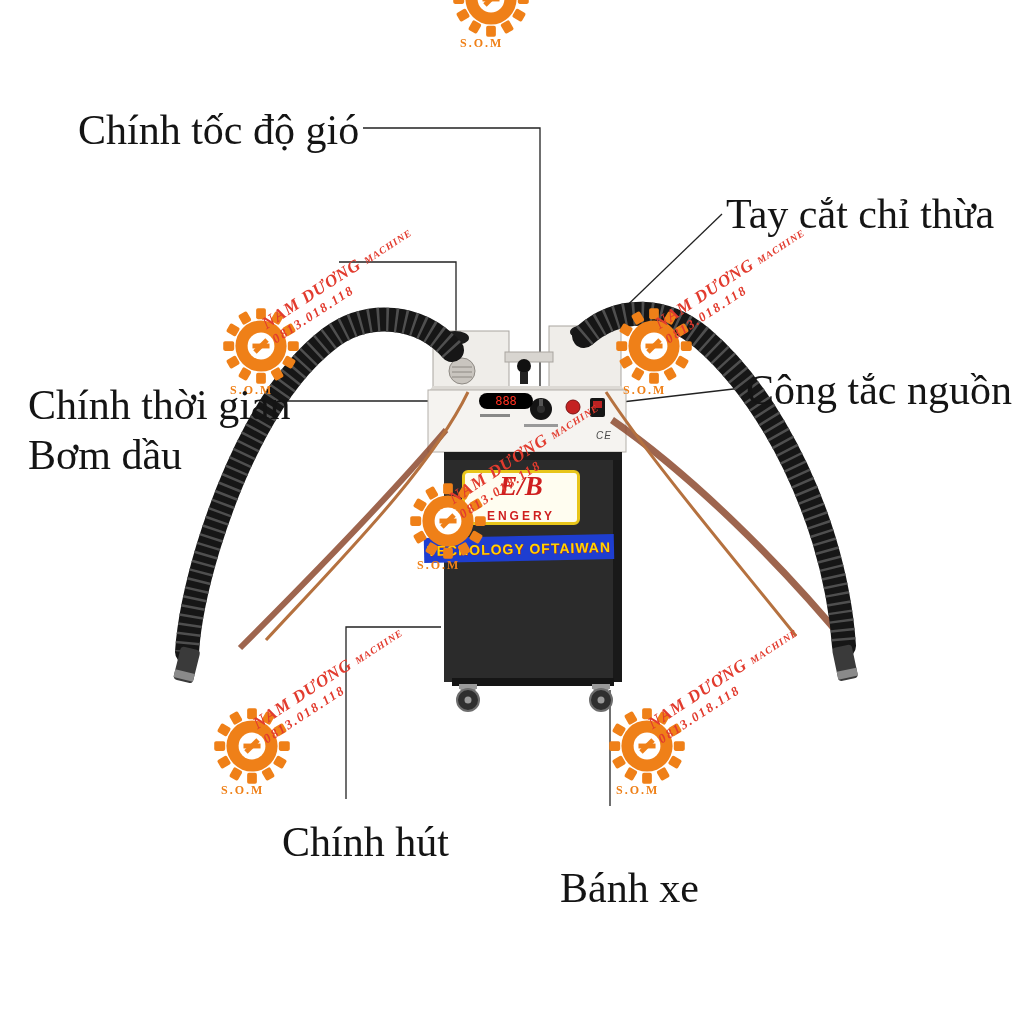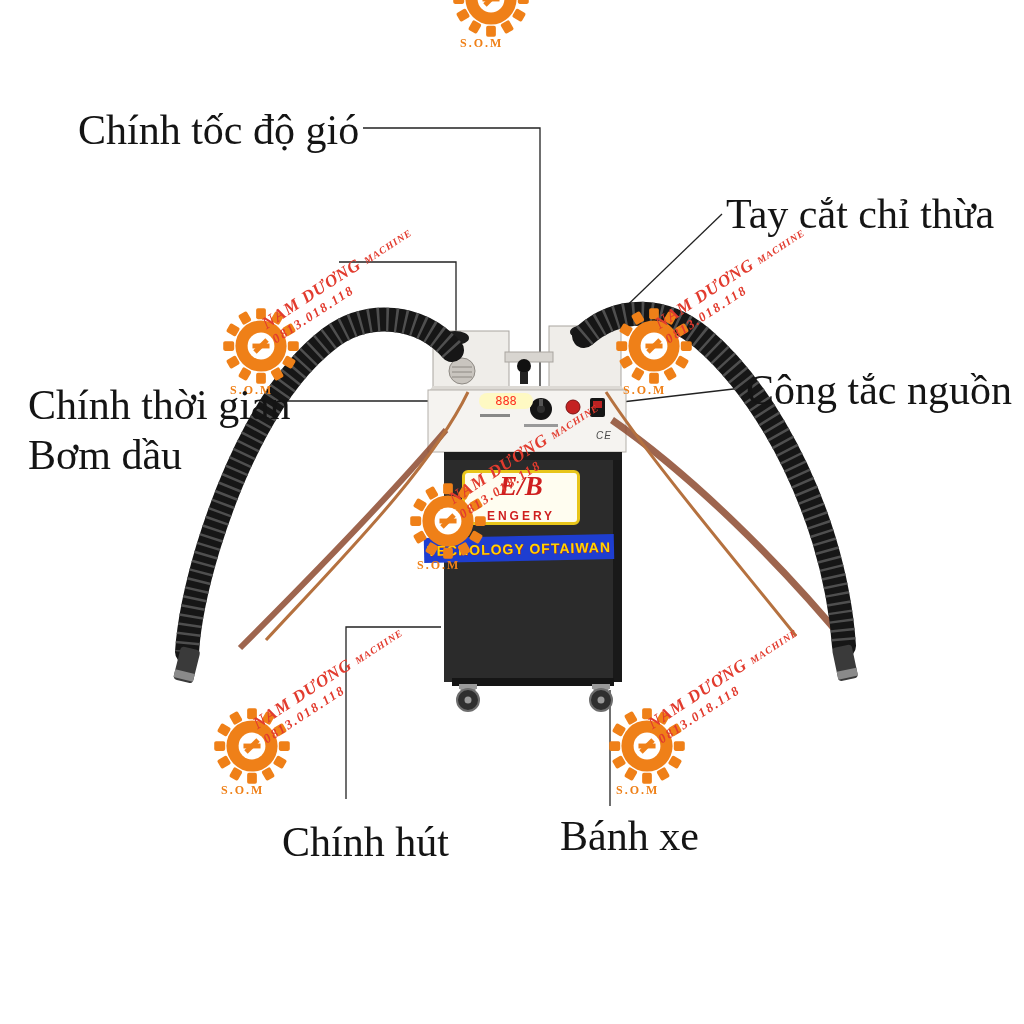--- a/index.html
+++ b/index.html
@@ -16,21 +16,21 @@
   .plate { position:absolute; left:462px; top:470px; width:118px; height:55px; background:#fffdf0;
            border:3px solid #e8c51a; border-radius:6px; display:flex; flex-direction:column;
            align-items:center; justify-content:center; z-index:5; }
   .plate-logo { font-size:27px; font-weight:bold; font-style:italic; color:#cf1f1f; line-height:1; }
   .plate-name { font-size:12px; font-weight:bold; letter-spacing:3px; color:#cf1f1f;
                 font-family:"Liberation Sans", sans-serif; margin-top:9px; }
   .banner { position:absolute; left:424px; top:536px; width:190px; height:25px; background:#1e3ed0;
             transform:rotate(-1.2deg); display:flex; align-items:center; justify-content:center; z-index:4; }
   .banner-text { font-size:14px; font-weight:bold; color:#ffd400; letter-spacing:1px;
                  font-family:"Liberation Sans", sans-serif; text-shadow:0.5px 0.5px 0 #b02020; }
-  .display { position:absolute; left:479px; top:393px; width:54px; height:16px; background:#fef9c3;
+  .display { position:absolute; left:479px; top:393px; width:54px; height:16px; background:#000000;
              color:#ff3020; font-family:"DejaVu Sans Mono", monospace; font-size:12px; line-height:16px;
              text-align:center; z-index:4;border-radius:8px; }
   .ce { position:absolute; left:596px; top:430px; font-size:10px; color:#4a4a4a; z-index:4;
         font-family:"Liberation Sans", sans-serif; letter-spacing:1px;font-style:italic; }
 
   
   .wm { position:absolute; width:230px; height:125px; z-index:6; pointer-events:none; }
   .wm-gear { position:absolute; left:0; top:0; }
   .wm-som { position:absolute; left:8px; top:76px; font-size:12px; font-weight:bold; color:#ef8018;
             font-family:Liberation Serif, serif; letter-spacing:2px; }
@@ -218,15 +218,15 @@
   </div>
 
   <div class="label" style="left:78px;top:106px">Chính tốc độ gió</div>
   <div class="label" style="left:726px;top:190px">Tay cắt chỉ thừa</div>
   <div class="label two-line" style="left:28px;top:380px">
     <div>Chính thời gian</div>
     <div>Bơm dầu</div>
   </div>
   <div class="label" style="left:746px;top:366px">Công tắc nguồn</div>
   <div class="label" style="left:282px;top:818px">Chính hút</div>
-  <div class="label" style="left:560px;top:812px">Bánh xe</div>
+  <div class="label" style="left:560px;top:864px">Bánh xe</div>
 
 </div>
 
 </body></html>

